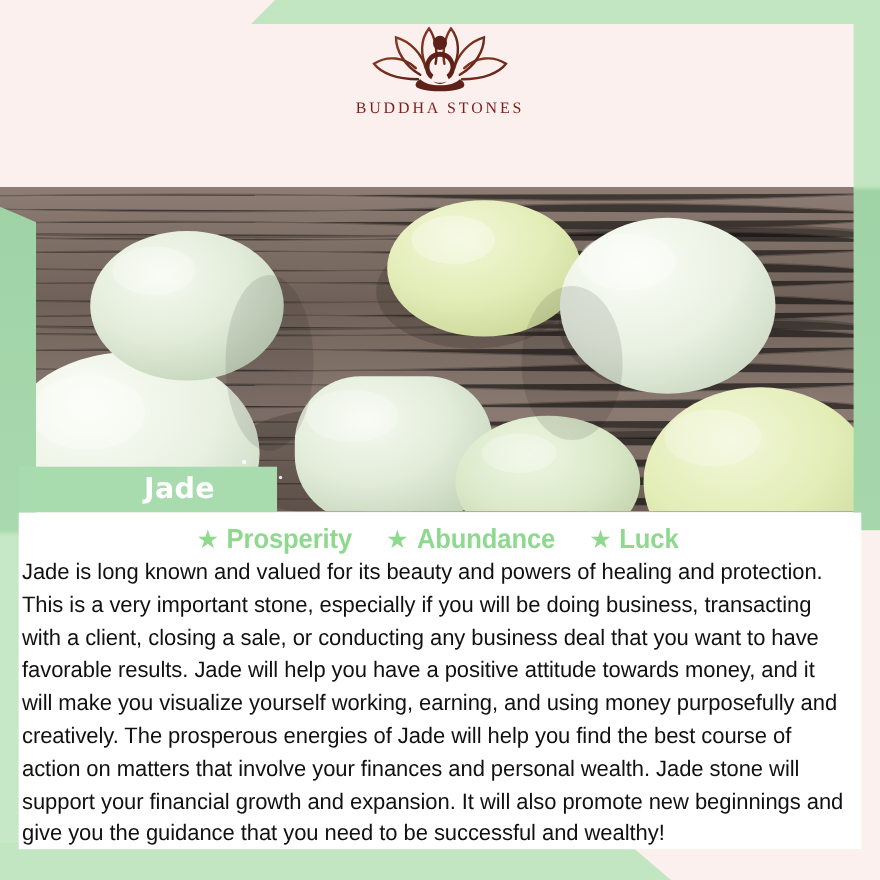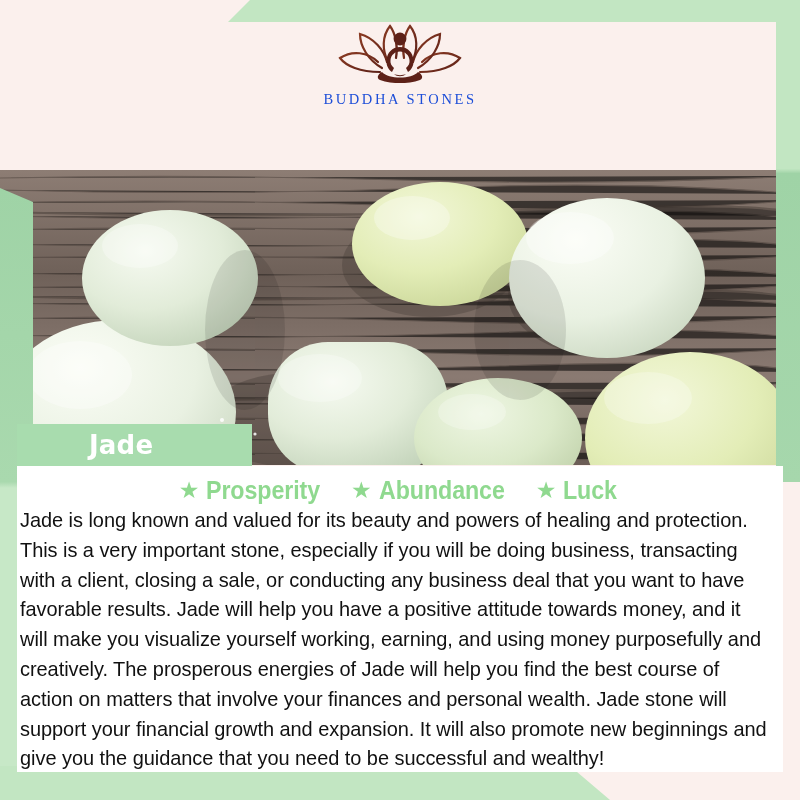--- a/index.html
+++ b/index.html
@@ -80,21 +80,21 @@
   .logo-mark {
     width: 132px;
     height: 68px;
     display: block;
   }
   .logo-text {
     margin-top: 3px;
     font-family: "Liberation Serif", serif;
     font-size: 14.5px;
     letter-spacing: 2.6px;
-    color: #1d4ed8;
+    color: #7f1d1d;
     font-weight: 400;
   }
 
   
   .title-banner {
     position: absolute;
     top: 118px;
     left: 166px;
     width: 492px;
     height: 52px;
@@ -145,21 +145,21 @@
     position: absolute;
     right: -18px;
     top: 0;
     width: 0;
     height: 0;
     border-style: solid;
     border-width: 0 0 42px 18px;
     border-color: transparent transparent #a8dcae transparent;
   }
   .jade-text {
-    margin-left: 72px;
+    margin-left: 114px;
     font-family: "DejaVu Sans", sans-serif;
     font-weight: bold;
     font-size: 26px;
     color: #ffffff;
     letter-spacing: 0.2px;
   }
 
   
   .content {
     position: absolute;

